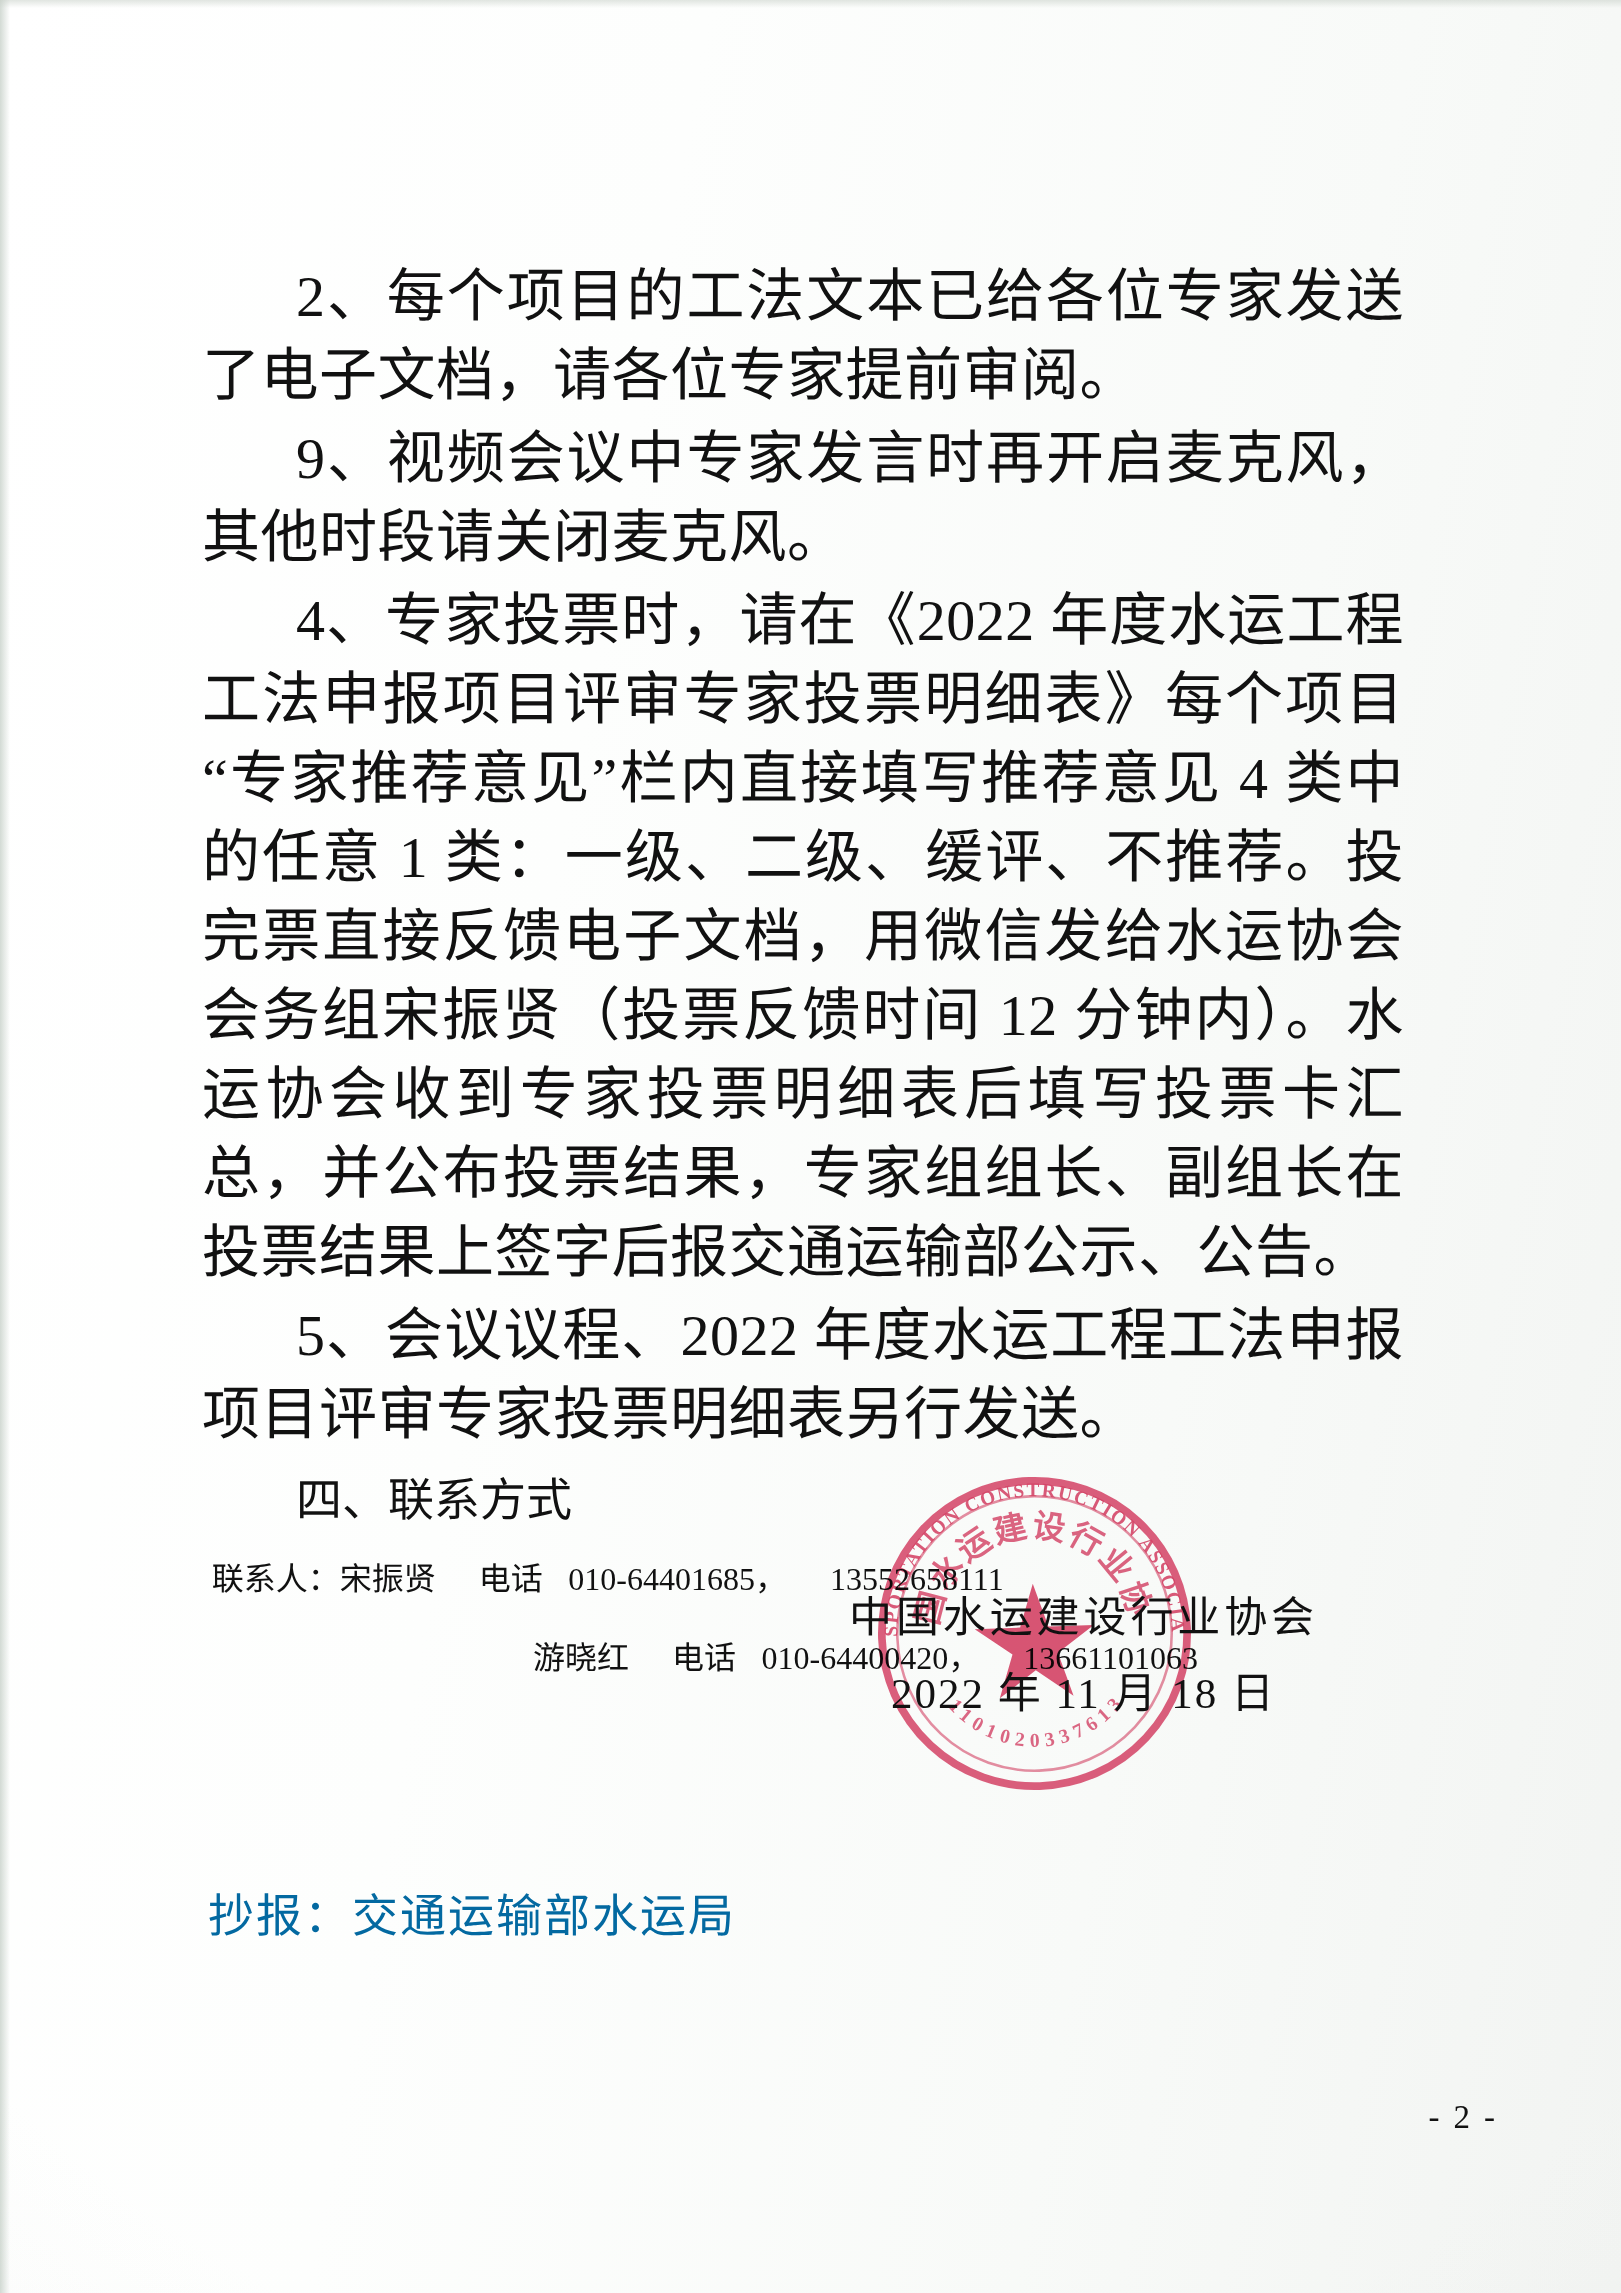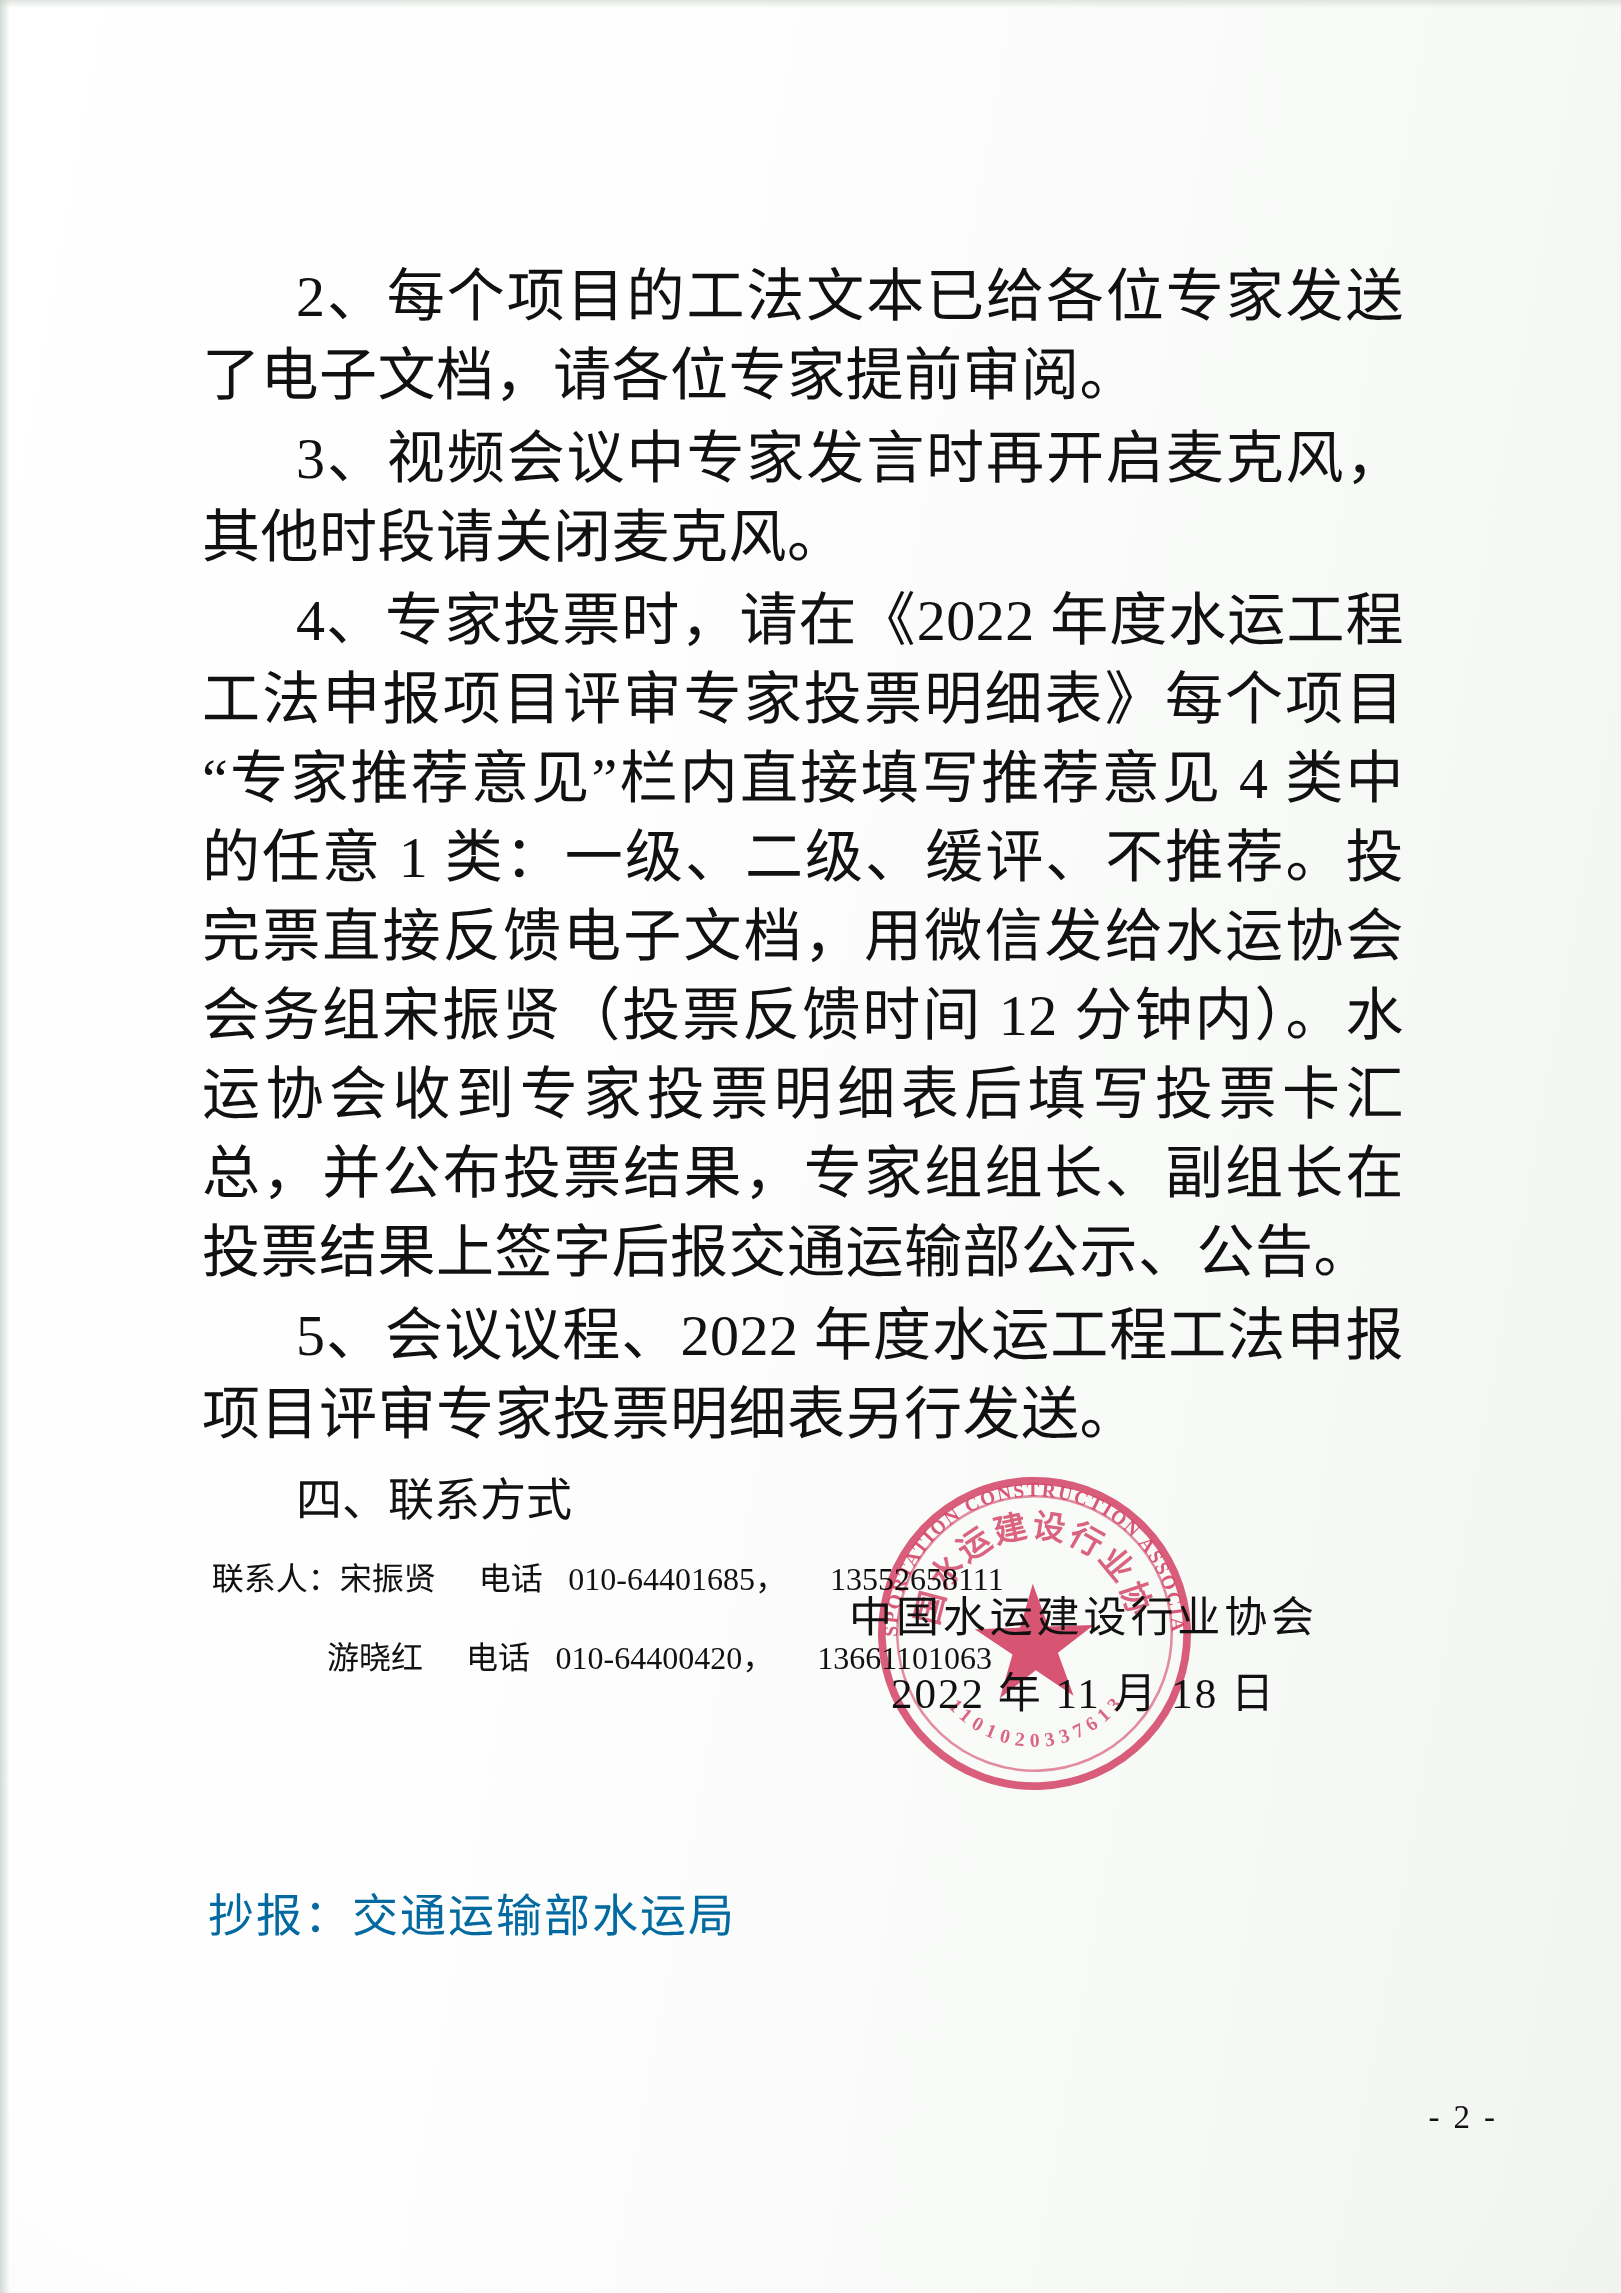--- a/index.html
+++ b/index.html
@@ -67,21 +67,21 @@
 
   .contact-line{
     font-size:32px;
     line-height:79px;
     color:#111111;
     white-space:nowrap;
     margin:0;
     font-weight:500;
   }
   .contact-line.first{ padding-left:9.8px; }
-  .contact-line.second{ padding-left:125px; }
+  .contact-line.second{ padding-left:125px;text-align:center; }
   .gapx{ display:inline-block; width:25.5px; }
   .gapxx{ display:inline-block; width:43px; }
 
   
   #signature-block{
     position:absolute;
     left:849px;
     top:1580px;
     font-size:43px;
     line-height:76px;
@@ -133,21 +133,21 @@
 <div id="page">
 
   <div id="scan-tint"></div>
   <div id="scan-edge-left"></div>
   <div id="scan-edge-top"></div>
 
   <div id="body-text">
 
     <p class="para indent">2、每个项目的工法文本已给各位专家发送了电子文档，请各位专家提前审阅。</p>
 
-    <p class="para indent">3、视频会议中专家发言时再开启麦克风，其他时段请关闭麦克风。</p>
+    <p class="para indent">9、视频会议中专家发言时再开启麦克风，其他时段请关闭麦克风。</p>
 
     <p class="para indent">4、专家投票时，请在《2022 年度水运工程工法申报项目评审专家投票明细表》每个项目“专家推荐意见”栏内直接填写推荐意见 4 类中的任意 1 类：一级、二级、缓评、不推荐。投完票直接反馈电子文档，用微信发给水运协会会务组宋振贤（投票反馈时间 12 分钟内）。水运协会收到专家投票明细表后填写投票卡汇总，并公布投票结果，专家组组长、副组长在投票结果上签字后报交通运输部公示、公告。</p>
 
     <p class="para indent">5、会议议程、2022 年度水运工程工法申报项目评审专家投票明细表另行发送。</p>
 
     <p class="section-head">四、联系方式</p>
 
     <p class="contact-line first">
       <span>联系人：</span><span>宋振贤</span><span class="gapxx"></span><span>电话</span><span class="gapx"></span><span>010-64401685，</span><span class="gapxx"></span><span>13552658111</span>
     </p>

